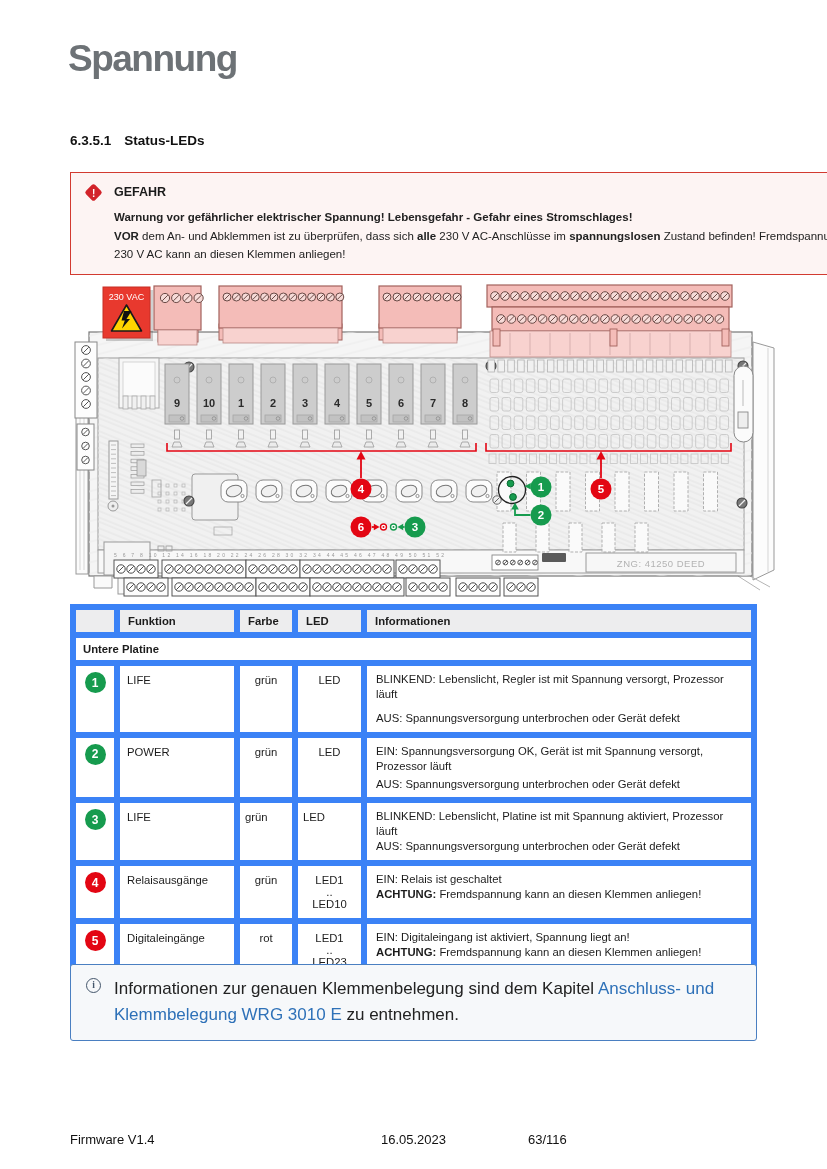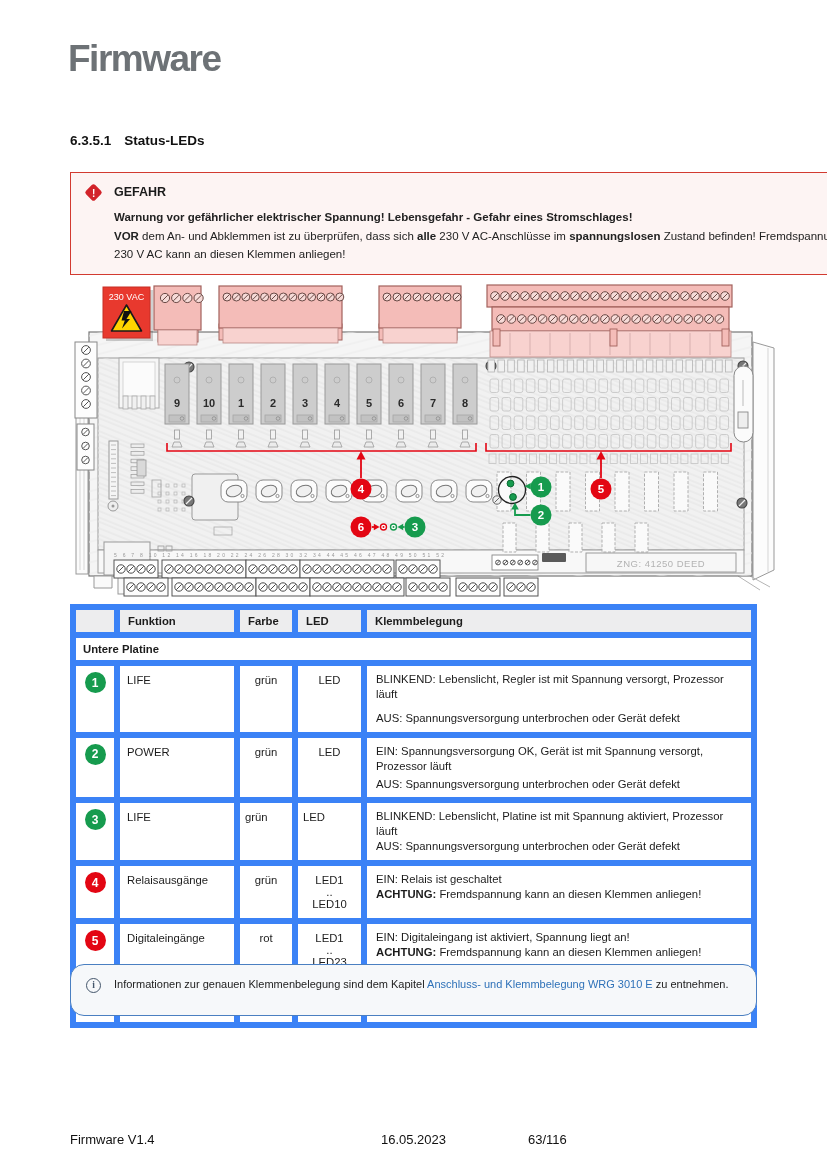--- a/index.html
+++ b/index.html
@@ -36,37 +36,37 @@
   .callout{width:21px;height:21px;border-radius:50%;color:#fff;font-weight:bold;font-size:12px;
     display:inline-flex;align-items:center;justify-content:center;}
   .callout.green{background:#169b4e;}
   .callout.red{background:#e30613;}
   .para{margin:0;}
   .gap-lg .para + .para{margin-top:9px;}
   .gap-sm .para + .para{margin-top:3px;}
 
   
   .infobox{position:absolute;left:70px;top:964px;width:687px;box-sizing:border-box;min-height:52px;
-    border:1.5px solid #4a7fc1;border-radius:14px;background:#f6f8fa;padding:11px 16px 11px 43px;
-    font-size:11px;line-height:1.55;color:#222;}
+    border:1.5px solid #4a7fc1;border-radius:3px;background:#f6f8fa;padding:11px 16px 11px 43px;
+    font-size:17px;line-height:1.55;color:#222;}
   .info-icon{position:absolute;left:15px;top:13px;width:13px;height:13px;border:1.3px solid #44566b;border-radius:50%;
     color:#44566b;font-size:9.5px;font-weight:bold;display:flex;align-items:center;justify-content:center;
     font-family:"Liberation Serif",serif;}
   .info-icon::after{content:"i";}
   a.link{color:#2e71b8;text-decoration:none;}
 
   .footer{position:absolute;left:70px;top:1132px;width:687px;display:flex;font-size:13px;color:#111;}
   .f-left{flex:1;text-align:left;}
   .f-center{flex:1;text-align:center;}
   .f-right{flex:1;}
 </style>
 </head>
 <body>
 
-<div class="logo">Firmware</div>
+<div class="logo">Spannung</div>
 
 <div class="heading">
   <span>6.3.5.1</span><span>Status-LEDs</span>
 </div>
 
 <div class="warnbox">
   <div class="warn-head">
     <span class="warn-icon"></span>
     <span class="warn-title">GEFAHR</span>
   </div>
@@ -945,21 +945,21 @@
       <col style="width:58px">
       <col style="width:69px">
       <col>
     </colgroup>
   <thead>
     <tr>
       <th></th>
       <th>Funktion</th>
       <th>Farbe</th>
       <th>LED</th>
-      <th>Klemmbelegung</th>
+      <th>Informationen</th>
     </tr>
   </thead>
   <tbody id="table-body">
       <tr class="section">
         <td colspan="5">Untere Platine</td>
       </tr>
       <tr style="height: 45px;">
         <td class="c-num"><div class="callout green">1</div></td>
         <td class="c-fn">LIFE</td>
         <td class="c-farbe" style="text-align: center;">grün</td>

